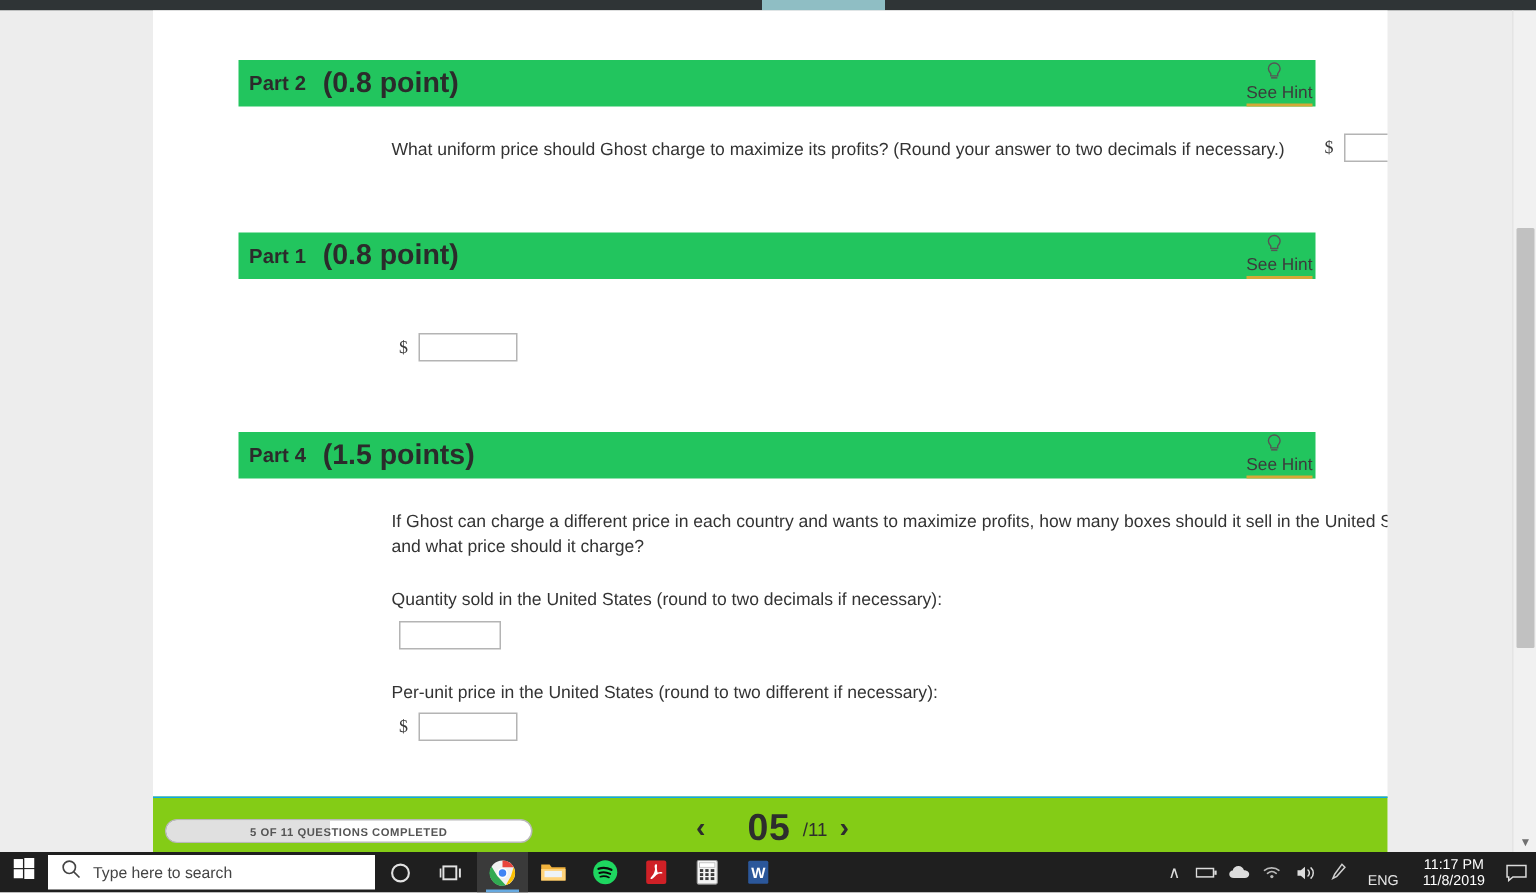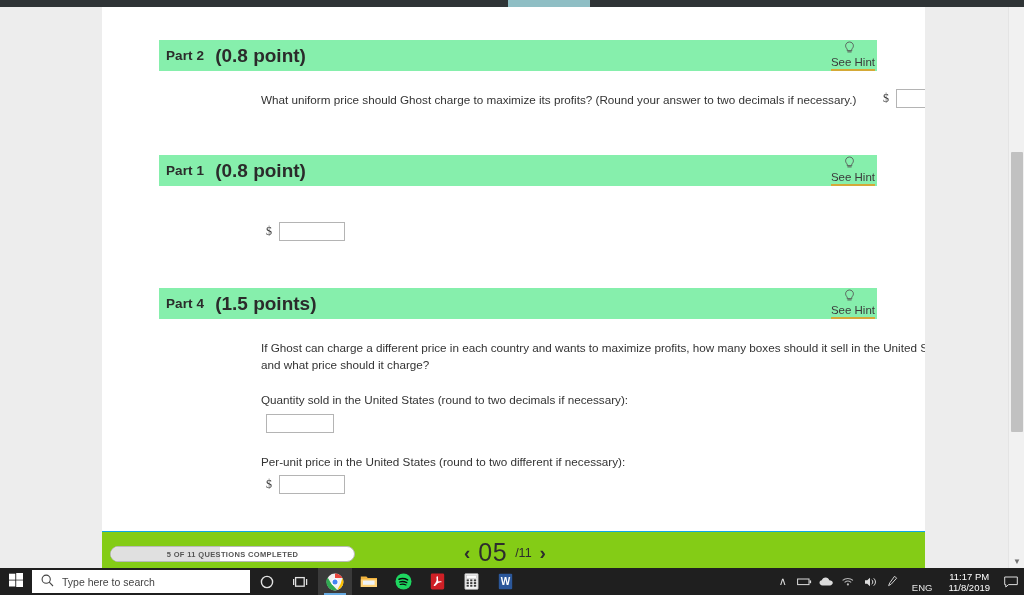--- a/index.html
+++ b/index.html
@@ -36,21 +36,21 @@
   }
 
   .card-inner {
     position: absolute; left: 0; top: 0; width: 823px; height: 517px;
     overflow: hidden;
   }
 
   
   .part-header {
     position: absolute; left: 57px; width: 718px; height: 31px;
-    background: #86efac;
+    background: #22c55e;
     display: flex; align-items: center;
   }
   .part-title {
     font-size: 13.5px; font-weight: bold; color: #2b2b2b;
     padding-left: 7px; letter-spacing: .1px;
   }
   .part-points {
     font-size: 19px; font-weight: bold; color: #2b2b2b;
     margin-left: 11px;
   }
@@ -108,21 +108,21 @@
 
   .pager {
     position: absolute; left: 362px; top: 6px;
     display: flex; align-items: center; gap: 8px;
   }
   .pager-arrow {
     font-size: 19px; color: #2d2d2d; cursor: pointer; line-height: 1;
     font-weight: bold;
   }
   .pager-num {
-    font-size: 25px; color: #2d2d2d; font-weight: normal; letter-spacing:.5px;
+    font-size: 25px; color: #2d2d2d; font-weight: bold; letter-spacing:.5px;margin-left:20px;
   }
   .pager-total { font-size: 12.5px; color: #2d2d2d; }
 
   .submit-btn {
     position: absolute; left: 685px; top: 11px;
     height: 24px; padding: 0 11px;
     background: #d9b33f; border: none; border-radius: 2px;
     display: flex; align-items: center; gap: 6px;
     cursor: pointer;
   }

